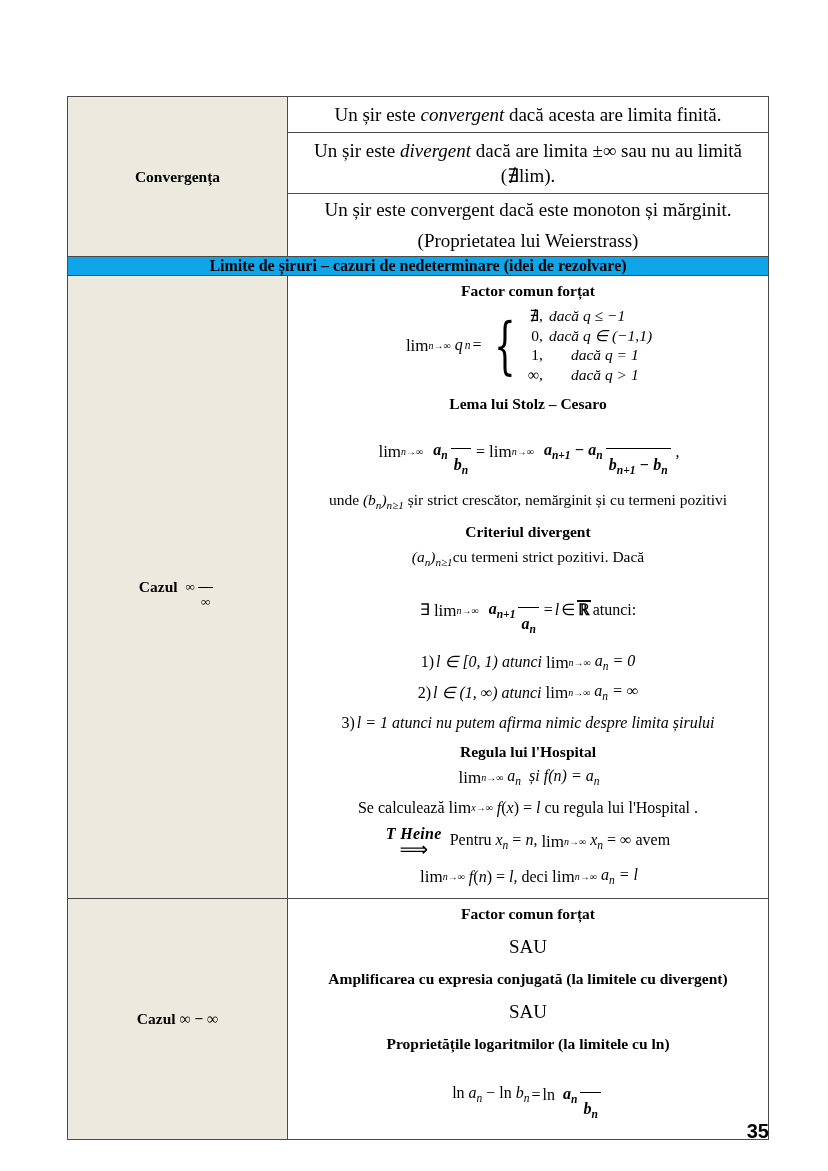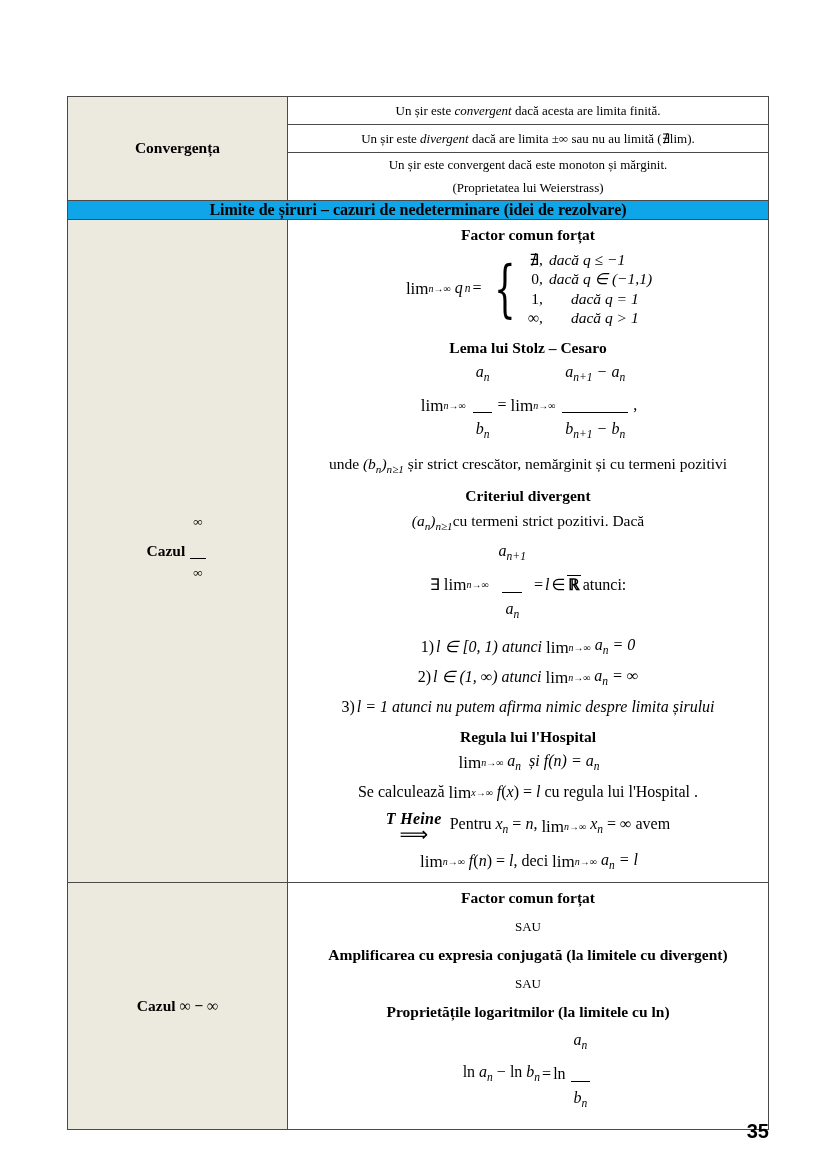--- a/index.html
+++ b/index.html
@@ -44,21 +44,21 @@
     font-weight: bold;
     font-size: 15.5px;
   }
   .c-body {
     background: #ffffff;
     text-align: center;
   }
 
   .line {
     padding: 5px 8px;
-    font-size: 13px;
+    font-size: 19px;
     line-height: 1.32;
   }
   .line.tight { padding: 3px 20px; }
   .hdr {
     font-weight: bold;
     font-size: 15.5px;
     padding: 6px 8px;
     text-align: center;
   }
   .banner {
@@ -103,26 +103,26 @@
     justify-content: center;
     line-height: 1;
     vertical-align: middle;
     margin: 0 2px;
   }
   .lim .lop { font-size: 17px; }
   .lim .lsub { font-size: 10px; margin-top: 1px; font-style: italic; }
 
   .frac {
     display: inline-flex;
-    flex-direction: column;
     align-items: center;
     justify-content: center;
     vertical-align: middle;
     line-height: 1.08;
     margin: 0 3px;
+    font-weight: bold;
   }
   .frac .num { padding: 0 3px; }
   .frac .den { padding: 7px 3px; border-top: 1.3px solid #000; margin-top: 29px; }
   .frac.sm { font-size: 13px; }
 
   .sub { font-size: 0.72em; vertical-align: sub; font-style: italic; }
   .subn { font-size: 0.72em; vertical-align: sub; }
   .sup { font-size: 0.72em; vertical-align: super; font-style: italic; }
 
   .cases {

